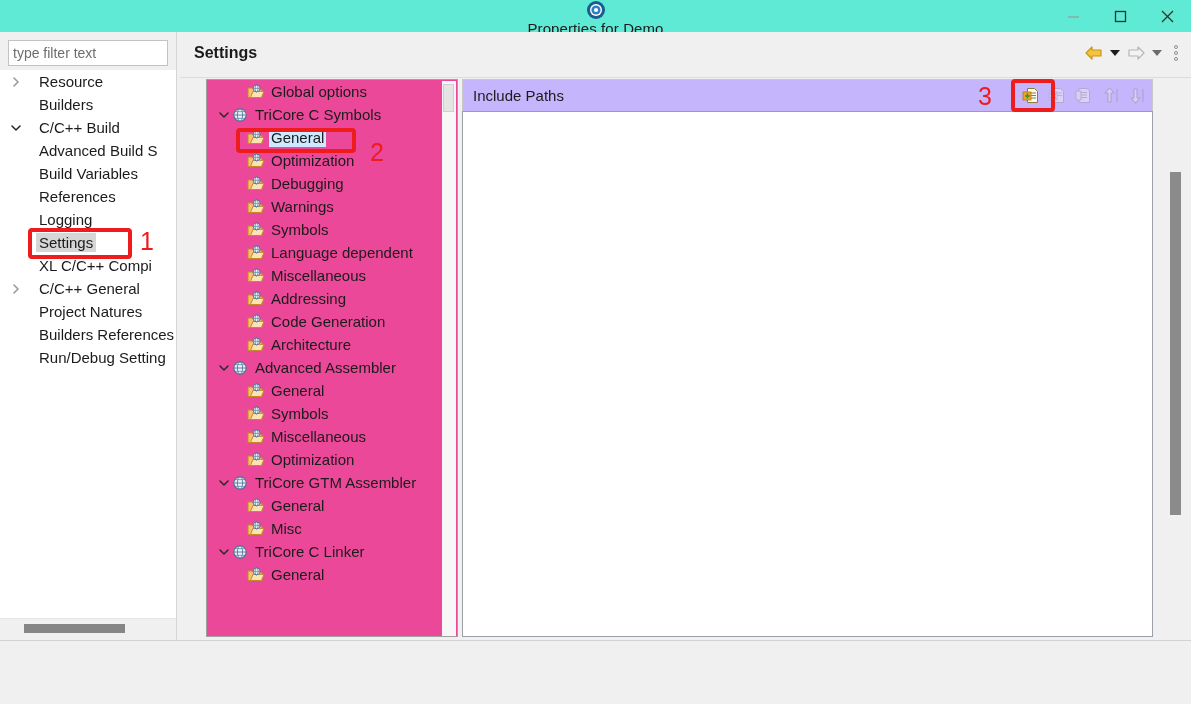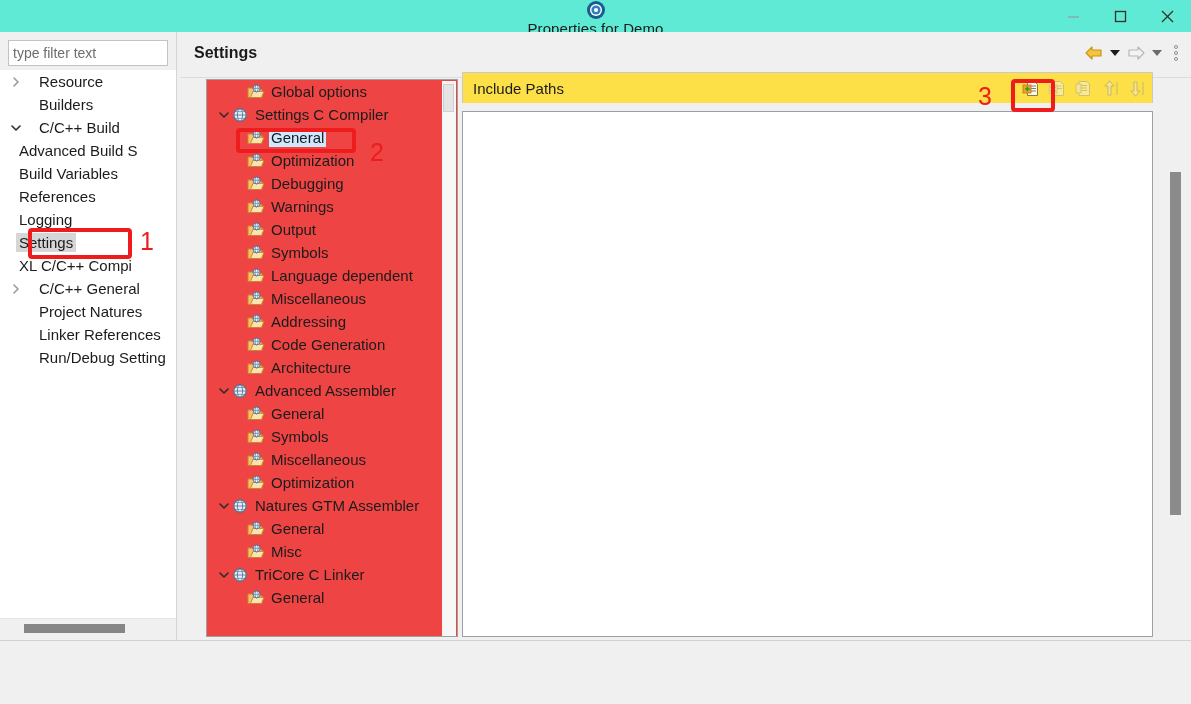--- a/index.html
+++ b/index.html
@@ -121,21 +121,21 @@
     flex: 0 0 auto;
   }
   .lt-arrow.blank { visibility: hidden; }
   .lt-label {
     padding: 1px 3px;
   }
   .lt-label.sel {
     background: #d6d6d6;
   }
   .lt-ind-0 .lt-label { margin-left: 12px; }
-  .lt-ind-1 { padding-left: 16px; }
+  .lt-ind-1 { padding-left: 36px; }
 
   .leftscroll-track {
     position: absolute; left: 0; top: 618px;
     width: 176px; height: 22px;
     background: #f0f0f0;
     border-top: 1px solid #e6e6e6;
   }
   .leftscroll-thumb {
     position: absolute; left: 24px; top: 624px;
     width: 101px; height: 9px;
@@ -144,21 +144,21 @@
   .left-vsep {
     position: absolute; left: 176px; top: 32px;
     width: 1px; height: 608px;
     background: #d5d5d5;
   }
 
   
   .midtree {
     position: absolute; left: 206px; top: 79px;
     width: 252px; height: 558px;
-    background: #ef4444;
+    background: #ec4899;
     border: 1px solid #a0a0a0;
     overflow: hidden;
   }
   .mt-row {
     height: 23px;
     display: flex; align-items: center;
     font-size: 15px; color: #1b1b1b;
     white-space: nowrap;
   }
   .mt-arrow {
@@ -181,23 +181,23 @@
   }
   .mt-vthumb {
     position: absolute; right: 2px; top: 3px;
     width: 11px; height: 28px;
     background: #e4e4e4;
     border: 1px solid #cfcfcf;
   }
 
   
   .ip-head {
-    position: absolute; left: 462px; top: 72px;
-    width: 691px; height: 31px;
-    background: #fde047;
+    position: absolute; left: 462px; top: 79px;
+    width: 691px; height: 39px;
+    background: #c4b5fd;
     border: 1px solid #c9c9c9;
     border-bottom: none;
   }
   .ip-title {
     position: absolute; left: 10px; top: 7px;
     font-size: 15px; color: #1b1b1b;
   }
   .ip-tools {
     position: absolute; right: 4px; top: 2px;
     display: flex; align-items: center; gap: 1px;
@@ -371,21 +371,21 @@
           </svg>
         </span>
         <span class="lt-label">C/C++ General</span>
       </div>
       <div class="lt-row lt-ind-0">
         <span class="lt-arrow blank"></span>
         <span class="lt-label">Project Natures</span>
       </div>
       <div class="lt-row lt-ind-0">
         <span class="lt-arrow blank"></span>
-        <span class="lt-label">Linker References</span>
+        <span class="lt-label">Builders References</span>
       </div>
       <div class="lt-row lt-ind-0">
         <span class="lt-arrow blank"></span>
         <span class="lt-label">Run/Debug Setting</span>
       </div>
     </div>
   <div class="leftscroll-track"></div>
   <div class="leftscroll-thumb"></div>
   <div class="left-vsep"></div>
 
@@ -407,21 +407,21 @@
             <path d="M2 3 L6 7 L10 3" fill="none" stroke="#2b2b2b" stroke-width="1.6" stroke-linecap="round" stroke-linejoin="round"></path>
           </svg>
         </span>
         <span class="mt-icon"><svg width="18" height="16" viewBox="0 0 18 16">
             <circle cx="9" cy="8" r="6.2" fill="#e8eef6" stroke="#4a6f94" stroke-width="1.1"></circle>
             <ellipse cx="9" cy="8" rx="2.6" ry="6.2" fill="none" stroke="#4a6f94" stroke-width="0.8"></ellipse>
             <line x1="2.8" y1="8" x2="15.2" y2="8" stroke="#4a6f94" stroke-width="0.8"></line>
             <line x1="4" y1="4.6" x2="14" y2="4.6" stroke="#4a6f94" stroke-width="0.6"></line>
             <line x1="4" y1="11.4" x2="14" y2="11.4" stroke="#4a6f94" stroke-width="0.6"></line>
           </svg></span>
-        <span class="mt-label">Settings C Compiler</span>
+        <span class="mt-label">TriCore C Symbols</span>
       </div>
       <div class="mt-row child">
         <span class="mt-arrow blank"></span>
         <span class="mt-icon"><svg width="18" height="16" viewBox="0 0 18 16">
             <path d="M1 13.5 V4 h4.6 l1.4 1.6 H15 v7.9 z" fill="#f7c069" stroke="#c6882a" stroke-width="1"></path>
             <path d="M3.4 13.5 L6 7.4 H17 L14.4 13.5 z" fill="#fde3b0" stroke="#c6882a" stroke-width="1"></path>
             <circle cx="9.6" cy="4.4" r="3.5" fill="#e8eef6" stroke="#4a6f94" stroke-width="0.9"></circle>
             <ellipse cx="9.6" cy="4.4" rx="1.5" ry="3.5" fill="none" stroke="#4a6f94" stroke-width="0.6"></ellipse>
             <line x1="6.1" y1="4.4" x2="13.1" y2="4.4" stroke="#4a6f94" stroke-width="0.6"></line>
           </svg></span>
@@ -452,31 +452,20 @@
       <div class="mt-row child">
         <span class="mt-arrow blank"></span>
         <span class="mt-icon"><svg width="18" height="16" viewBox="0 0 18 16">
             <path d="M1 13.5 V4 h4.6 l1.4 1.6 H15 v7.9 z" fill="#f7c069" stroke="#c6882a" stroke-width="1"></path>
             <path d="M3.4 13.5 L6 7.4 H17 L14.4 13.5 z" fill="#fde3b0" stroke="#c6882a" stroke-width="1"></path>
             <circle cx="9.6" cy="4.4" r="3.5" fill="#e8eef6" stroke="#4a6f94" stroke-width="0.9"></circle>
             <ellipse cx="9.6" cy="4.4" rx="1.5" ry="3.5" fill="none" stroke="#4a6f94" stroke-width="0.6"></ellipse>
             <line x1="6.1" y1="4.4" x2="13.1" y2="4.4" stroke="#4a6f94" stroke-width="0.6"></line>
           </svg></span>
         <span class="mt-label">Warnings</span>
-      </div>
-      <div class="mt-row child">
-        <span class="mt-arrow blank"></span>
-        <span class="mt-icon"><svg width="18" height="16" viewBox="0 0 18 16">
-            <path d="M1 13.5 V4 h4.6 l1.4 1.6 H15 v7.9 z" fill="#f7c069" stroke="#c6882a" stroke-width="1"></path>
-            <path d="M3.4 13.5 L6 7.4 H17 L14.4 13.5 z" fill="#fde3b0" stroke="#c6882a" stroke-width="1"></path>
-            <circle cx="9.6" cy="4.4" r="3.5" fill="#e8eef6" stroke="#4a6f94" stroke-width="0.9"></circle>
-            <ellipse cx="9.6" cy="4.4" rx="1.5" ry="3.5" fill="none" stroke="#4a6f94" stroke-width="0.6"></ellipse>
-            <line x1="6.1" y1="4.4" x2="13.1" y2="4.4" stroke="#4a6f94" stroke-width="0.6"></line>
-          </svg></span>
-        <span class="mt-label">Output</span>
       </div>
       <div class="mt-row child">
         <span class="mt-arrow blank"></span>
         <span class="mt-icon"><svg width="18" height="16" viewBox="0 0 18 16">
             <path d="M1 13.5 V4 h4.6 l1.4 1.6 H15 v7.9 z" fill="#f7c069" stroke="#c6882a" stroke-width="1"></path>
             <path d="M3.4 13.5 L6 7.4 H17 L14.4 13.5 z" fill="#fde3b0" stroke="#c6882a" stroke-width="1"></path>
             <circle cx="9.6" cy="4.4" r="3.5" fill="#e8eef6" stroke="#4a6f94" stroke-width="0.9"></circle>
             <ellipse cx="9.6" cy="4.4" rx="1.5" ry="3.5" fill="none" stroke="#4a6f94" stroke-width="0.6"></ellipse>
             <line x1="6.1" y1="4.4" x2="13.1" y2="4.4" stroke="#4a6f94" stroke-width="0.6"></line>
           </svg></span>
@@ -602,21 +591,21 @@
             <path d="M2 3 L6 7 L10 3" fill="none" stroke="#2b2b2b" stroke-width="1.6" stroke-linecap="round" stroke-linejoin="round"></path>
           </svg>
         </span>
         <span class="mt-icon"><svg width="18" height="16" viewBox="0 0 18 16">
             <circle cx="9" cy="8" r="6.2" fill="#e8eef6" stroke="#4a6f94" stroke-width="1.1"></circle>
             <ellipse cx="9" cy="8" rx="2.6" ry="6.2" fill="none" stroke="#4a6f94" stroke-width="0.8"></ellipse>
             <line x1="2.8" y1="8" x2="15.2" y2="8" stroke="#4a6f94" stroke-width="0.8"></line>
             <line x1="4" y1="4.6" x2="14" y2="4.6" stroke="#4a6f94" stroke-width="0.6"></line>
             <line x1="4" y1="11.4" x2="14" y2="11.4" stroke="#4a6f94" stroke-width="0.6"></line>
           </svg></span>
-        <span class="mt-label">Natures GTM Assembler</span>
+        <span class="mt-label">TriCore GTM Assembler</span>
       </div>
       <div class="mt-row child">
         <span class="mt-arrow blank"></span>
         <span class="mt-icon"><svg width="18" height="16" viewBox="0 0 18 16">
             <path d="M1 13.5 V4 h4.6 l1.4 1.6 H15 v7.9 z" fill="#f7c069" stroke="#c6882a" stroke-width="1"></path>
             <path d="M3.4 13.5 L6 7.4 H17 L14.4 13.5 z" fill="#fde3b0" stroke="#c6882a" stroke-width="1"></path>
             <circle cx="9.6" cy="4.4" r="3.5" fill="#e8eef6" stroke="#4a6f94" stroke-width="0.9"></circle>
             <ellipse cx="9.6" cy="4.4" rx="1.5" ry="3.5" fill="none" stroke="#4a6f94" stroke-width="0.6"></ellipse>
             <line x1="6.1" y1="4.4" x2="13.1" y2="4.4" stroke="#4a6f94" stroke-width="0.6"></line>
           </svg></span>

